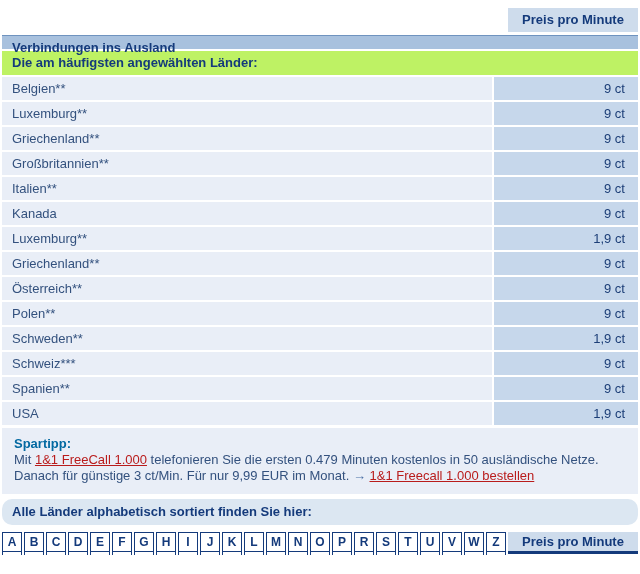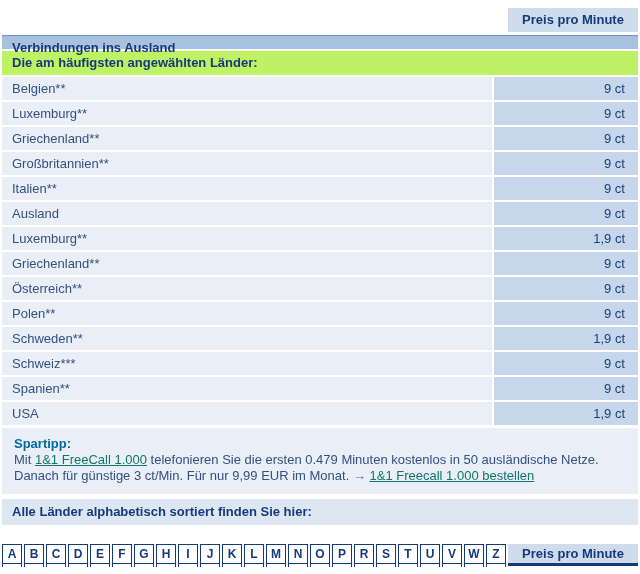--- a/index.html
+++ b/index.html
@@ -44,28 +44,28 @@
     background: #c6d7eb; margin-left: 2px;
     text-align: right; padding-right: 13px; color: #1c3e77;
   }
 
   
   .spartipp {
     background: #e9eef7; margin-top: 3px;
     padding: 8px 12px 10px 12px; line-height: 16px;
   }
   .spartipp-label { font-weight: bold; color: #0369a1; }
-  .red-link { color: #0f766e; text-decoration: underline; cursor: pointer; }
+  .red-link { color: #b91c1c; text-decoration: underline; cursor: pointer; }
   .arrow { color: #4a6fa5; font-weight: bold; }
 
   
   .alpha-header {
     height: 26px; line-height: 26px;
     background: #dce7f2; color: #143a7b; font-weight: bold;
-    padding-left: 10px; margin-top: 5px; margin-bottom: 19px;
+    padding-left: 10px; margin-top: 5px; margin-bottom: 7px; border-radius: 10px;
   }
   .alpha-row { display: flex; align-items: flex-start; }
   .alphabet-nav { width: 504px; display: flex; gap: 2px; }
   .letter {
     flex: 1; height: 20px; line-height: 18px;
     border: 1px solid #143a7b; background: #ffffff;
     color: #143a7b; font-weight: bold; font-size: 12px;
     text-align: center; position: relative; cursor: pointer;
     text-decoration: none; display: block;
   }
@@ -114,21 +114,21 @@
       <div class="country-cell">Großbritannien**</div>
       <div class="price-cell">9 ct</div>
     </div>
 
     <div class="country-row">
       <div class="country-cell">Italien**</div>
       <div class="price-cell">9 ct</div>
     </div>
 
     <div class="country-row">
-      <div class="country-cell">Ausland</div>
+      <div class="country-cell">Kanada</div>
       <div class="price-cell">9 ct</div>
     </div>
 
     <div class="country-row">
       <div class="country-cell">Luxemburg**</div>
       <div class="price-cell">1,9 ct</div>
     </div>
 
     <div class="country-row">
       <div class="country-cell">Griechenland**</div>

